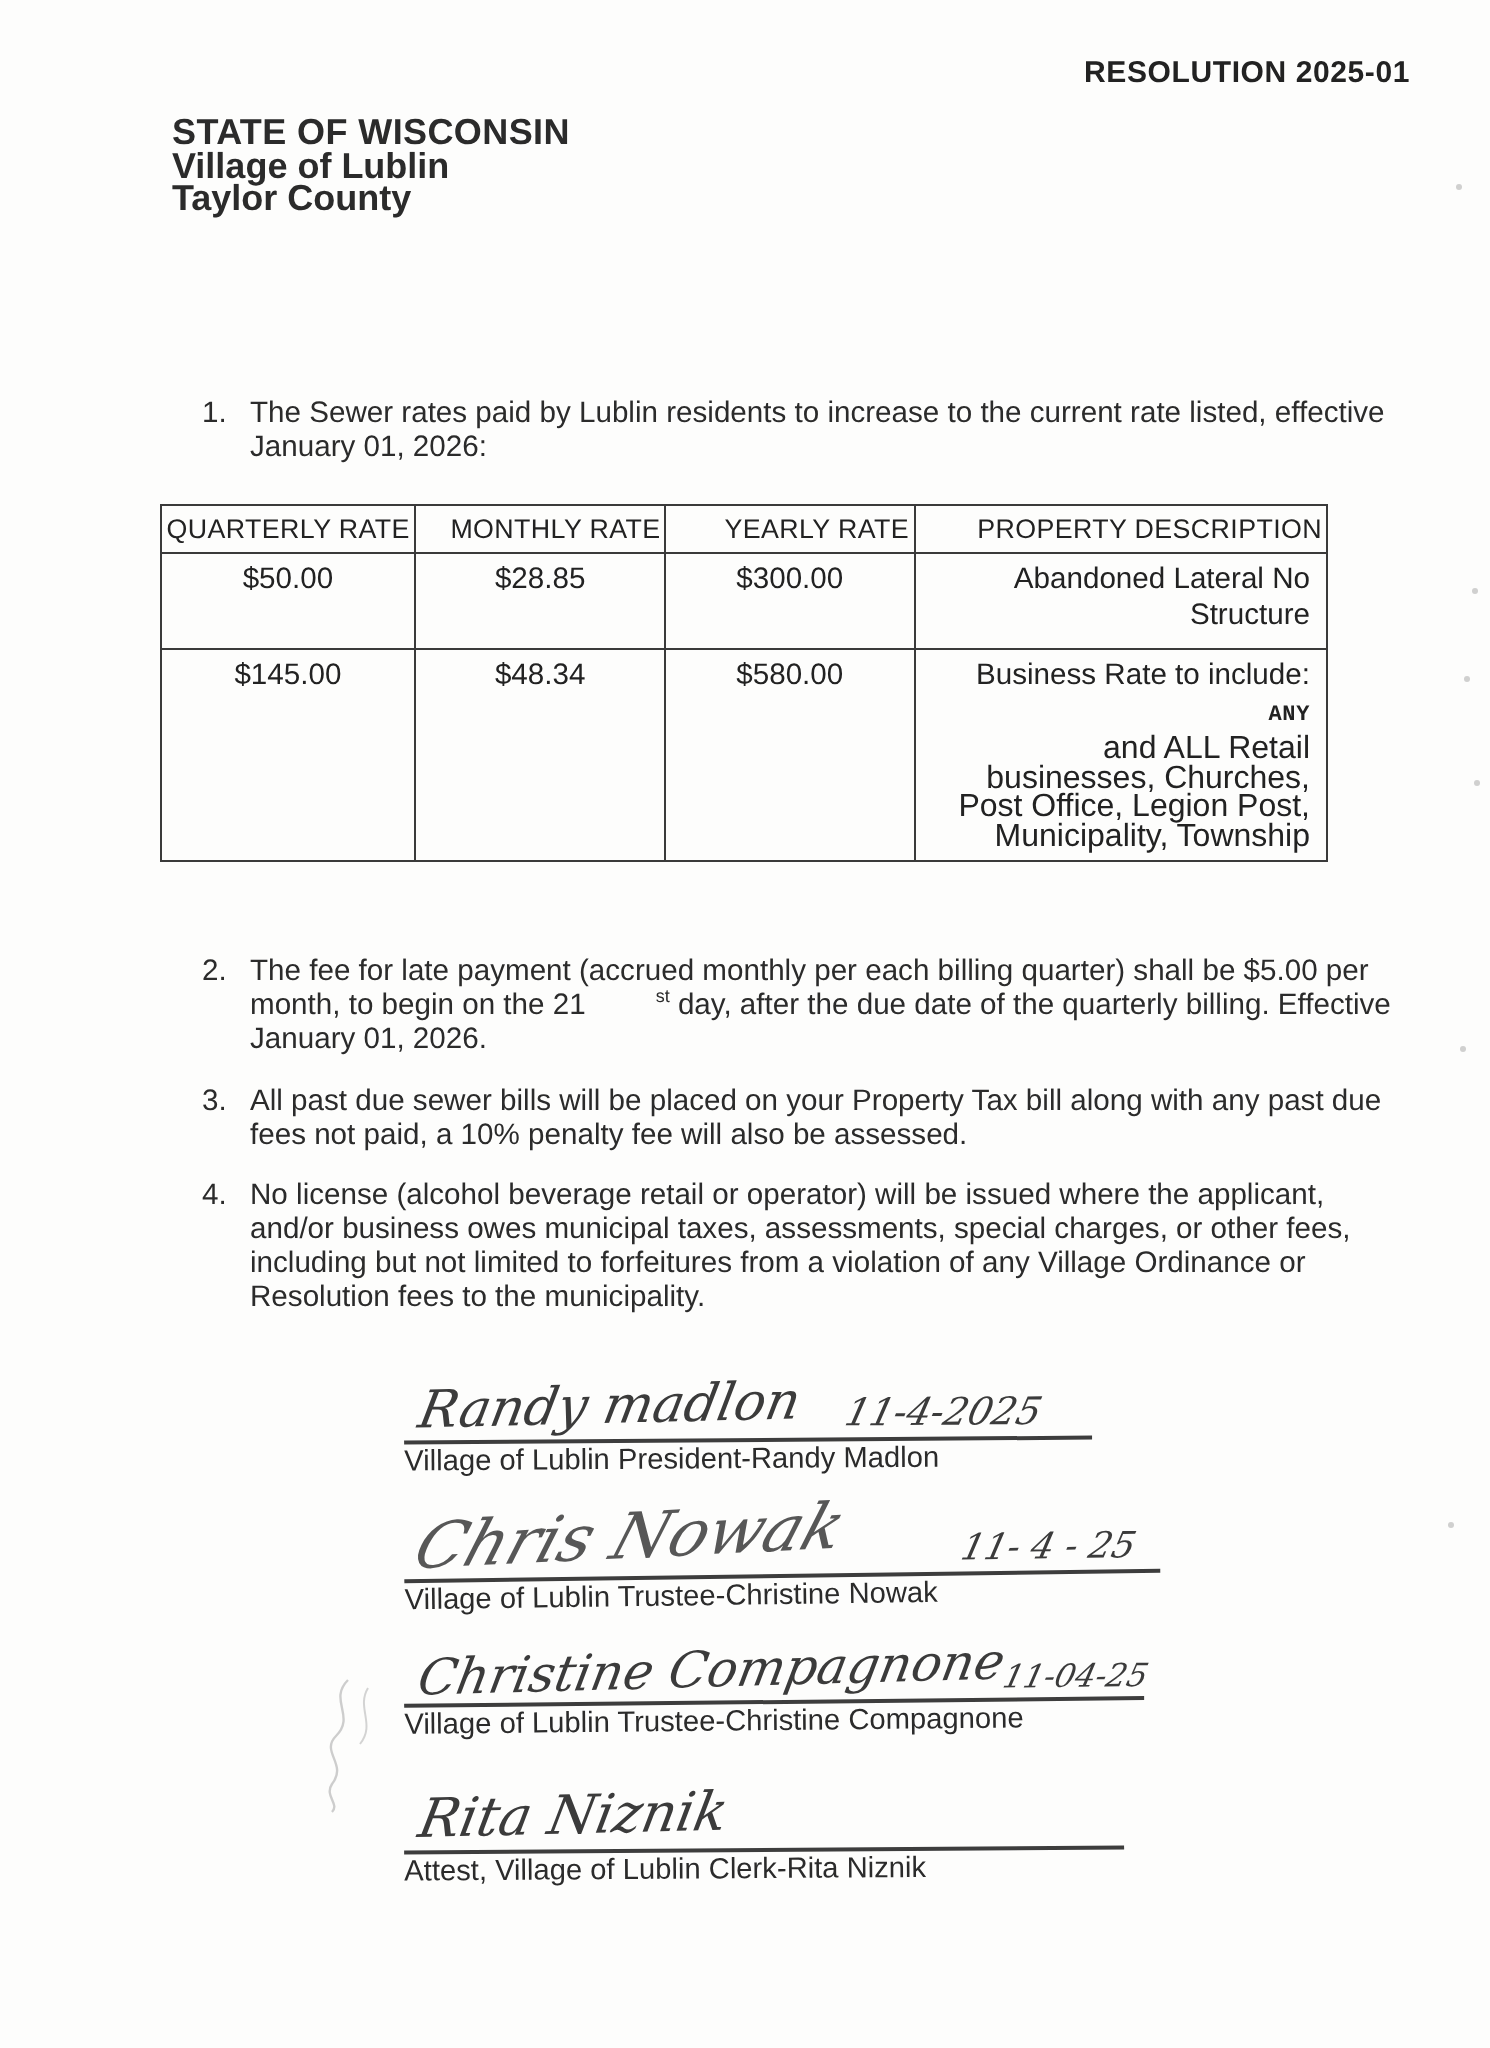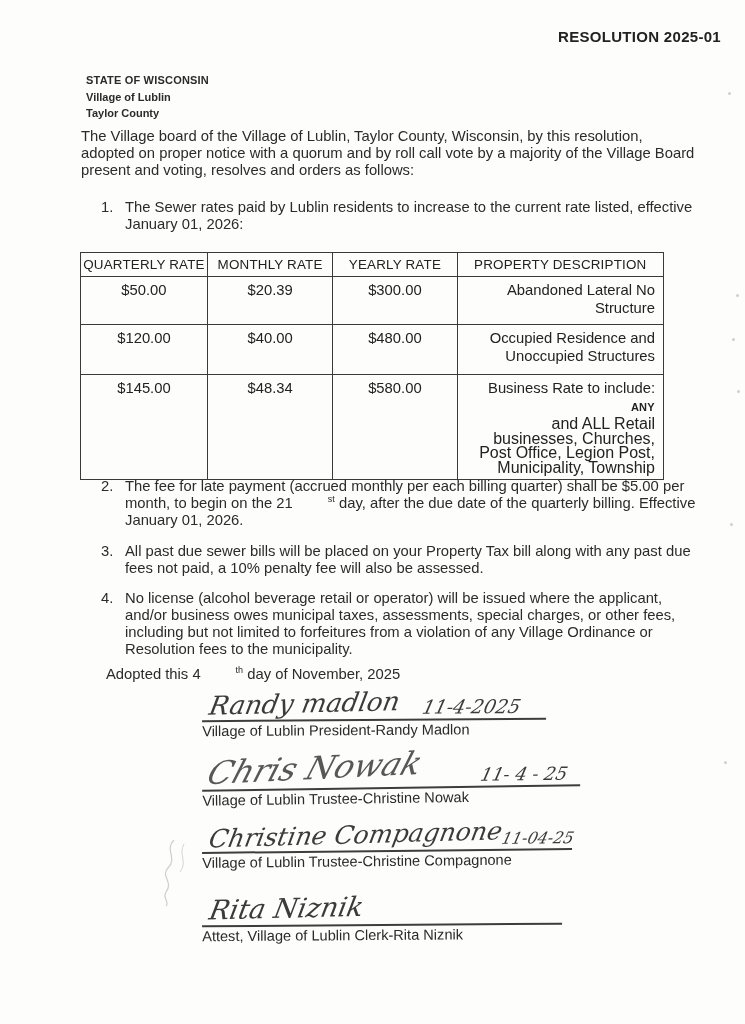--- a/index.html
+++ b/index.html
@@ -2,24 +2,24 @@
 <html><head>
 <meta charset="utf-8">
 <style>
   html,body{margin:0;padding:0;background:#e8e8e8;}
   .page{
     position:relative;width:745px;height:1024px;background:#fdfdfc;
     font-family:"Liberation Sans",sans-serif;color:#2b2b2b;overflow:hidden;
     box-shadow:0 0 4px rgba(0,0,0,.2);
   }
   .res-title{
-    position:absolute;top:28px;right:24px;font-size:15px;font-weight:bold;
+    position:absolute;top:28px;right:40px;font-size:15px;font-weight:bold;
     letter-spacing:.3px;color:#222;
   }
-  .letterhead{position:absolute;top:72px;left:86px;font-size:11px;line-height:16.5px;}
+  .letterhead{position:absolute;top:58px;left:86px;font-size:18px;line-height:16.5px;}
   .letterhead .lh-state{font-weight:bold;letter-spacing:.2px;}
   .letterhead .lh-sub{font-weight:bold;}
   .intro{
     position:absolute;top:128px;left:81px;width:614px;font-size:14.8px;line-height:17px;margin:0;
   }
   .item{position:absolute;display:flex;font-size:14.8px;line-height:17px;}
   .item .num{flex:0 0 24px;}
   .item .itext{flex:1;}
   sup{font-size:9px;vertical-align:super;line-height:0;padding-left:35px;}
   .item1{top:199px;left:101px;width:592px;}
@@ -27,25 +27,25 @@
   .item3{top:543px;left:101px;width:592px;}
   .item4{top:590px;left:101px;width:588px;}
   .adopted{position:absolute;top:666px;left:106px;font-size:14.8px;}
 
   table.rates{
     position:absolute;top:252px;left:80px;width:584px;border-collapse:collapse;
     font-size:14.8px;color:#222;
   }
   table.rates th,table.rates td{border:1.6px solid #3a3a3a;}
   table.rates th{
-    font-weight:400;font-size:13.4px;text-align:center;padding:4px 2px;letter-spacing:.2px;
+    font-weight:400;font-size:13.4px;text-align:right;padding:4px 2px;letter-spacing:.2px;
   }
   table.rates td.money{text-align:center;vertical-align:top;padding:5px 2px;width:126px;}
   table.rates td.desc{vertical-align:top;text-align:right;padding:4px 8px;width:200px;line-height:18px;}
-  table.rates .caps{font-size:11px;font-weight:bold;letter-spacing:.3px;}
+  table.rates .caps{font-size:11px;font-weight:bold;letter-spacing:.3px;font-family:Liberation Mono, monospace;}
   table.rates .desc-note{font-size:16px;line-height:14.5px;margin-top:1px;}
   tr.r1{height:48px;}tr.r2{height:50px;}tr.r3{height:76px;}
 
   .sig{position:absolute;left:202px;}
   .sig-line{
     display:flex;align-items:flex-end;border-bottom:2px solid #3d3d3d;
     padding:0 4px 1px 8px;
   }
   .script{
     font-family:"DejaVu Serif",serif;font-style:italic;color:#3b3b3b;
@@ -78,48 +78,41 @@
 <div class="page">
 
   <div class="res-title">RESOLUTION 2025-01</div>
 
   <div class="letterhead">
     <div class="lh-state">STATE OF WISCONSIN</div>
     <div class="lh-sub">Village of Lublin</div>
     <div class="lh-sub">Taylor County</div>
   </div>
 
-  <p class="intro">The Village board of the Village of Lublin, Taylor County, Wisconsin, by this resolution, adopted on proper notice with a quorum and by roll call vote by a majority of the Village Board present and voting, resolves and orders as follows:</p>
 
   <div class="item item1">
     <span class="num">1.</span>
     <span class="itext"><span>The Sewer rates paid by Lublin residents to increase to the current rate listed, effective January 01, 2026:</span><sup></sup><span></span></span>
   </div>
 
   <table class="rates">
     <thead>
       <tr>
         <th>QUARTERLY RATE</th>
         <th>MONTHLY RATE</th>
         <th>YEARLY RATE</th>
         <th>PROPERTY DESCRIPTION</th>
       </tr>
     </thead>
     <tbody>
       <tr class="r1">
         <td class="money">$50.00</td>
-        <td class="money">$20.39</td>
+        <td class="money">$28.85</td>
         <td class="money">$300.00</td>
         <td class="desc">Abandoned Lateral No Structure</td>
-      </tr>
-      <tr class="r2">
-        <td class="money">$120.00</td>
-        <td class="money">$40.00</td>
-        <td class="money">$480.00</td>
-        <td class="desc">Occupied Residence and Unoccupied Structures</td>
       </tr>
       <tr class="r3">
         <td class="money">$145.00</td>
         <td class="money">$48.34</td>
         <td class="money">$580.00</td>
         <td class="desc">
           <span>Business Rate to include:</span>
           <span class="caps">ANY</span>
           <div class="desc-note">and ALL Retail businesses, Churches, Post Office, Legion Post, Municipality, Township</div>
         </td>
@@ -135,21 +128,20 @@
   <div class="item item3">
     <span class="num">3.</span>
     <span class="itext"><span>All past due sewer bills will be placed on your Property Tax bill along with any past due fees not paid, a 10% penalty fee will also be assessed.</span><sup></sup><span></span></span>
   </div>
 
   <div class="item item4">
     <span class="num">4.</span>
     <span class="itext"><span>No license (alcohol beverage retail or operator) will be issued where the applicant, and/or business owes municipal taxes, assessments, special charges, or other fees, including but not limited to forfeitures from a violation of any Village Ordinance or Resolution fees to the municipality.</span><sup></sup><span></span></span>
   </div>
 
-  <div class="adopted"><span>Adopted this 4</span><sup>th</sup><span> day of November, 2025</span></div>
 
   <div class="sig sig1">
     <div class="sig-line">
       <span class="script">Randy madlon</span>
       <span class="sig-date">11-4-2025</span>
     </div>
     <div class="sig-label">Village of Lublin President-Randy Madlon</div>
   </div>
 
   <div class="sig sig2">

